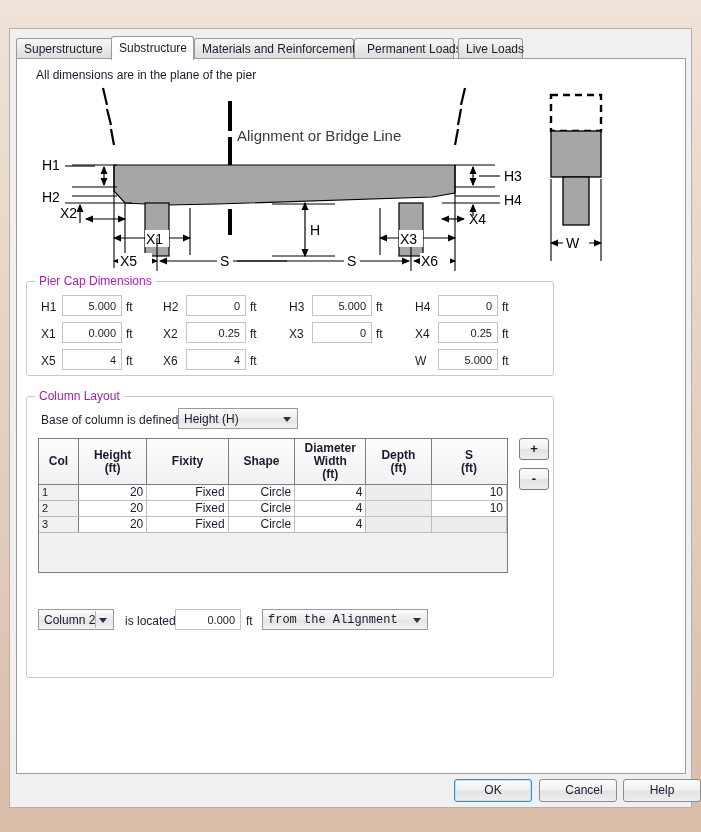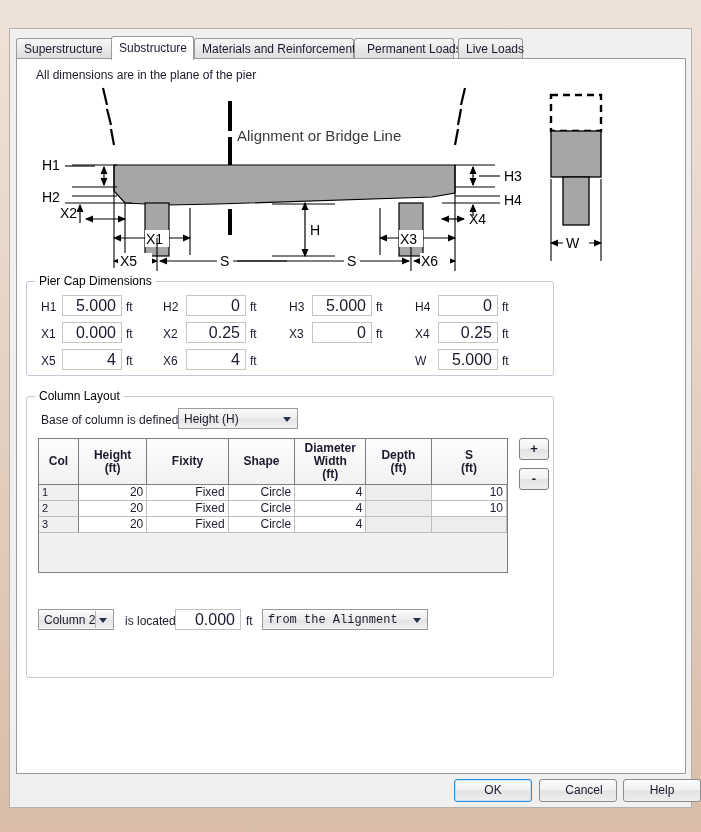--- a/index.html
+++ b/index.html
@@ -87,28 +87,28 @@
   }
   .diagram{position:absolute;left:0;top:24px;width:668px;height:190px;}
   
   .group{
     position:absolute;box-sizing:border-box;
     border:1px solid #c3c9d4;border-radius:3px;
     background:transparent;
   }
   .group-title{
     position:absolute;top:-8px;left:8px;background:#ffffff;
-    padding:0 4px;font-size:12px;color:#000000;
+    padding:0 4px;font-size:12px;color:#a21caf;
   }
   
   .lbl{position:absolute;font-size:12px;color:#1a1a2e;}
   .txtbox{
     position:absolute;box-sizing:border-box;height:21px;
     border:1px solid #c4c4c4;background:#ffffff;
-    font-family:"Liberation Sans", sans-serif;font-size:16px;color:#1a1a2e;
+    font-family:"Liberation Sans", sans-serif;font-size:11px;color:#1a1a2e;
     text-align:right;padding:2px 5px 0 3px;
     line-height:16px;
   }
   .txtbox.ro{background:#ffffff;color:#6d6d6d;}
   .unit{position:absolute;font-size:12px;color:#1a1a2e;}
   
   .combo{
     position:absolute;box-sizing:border-box;height:21px;
     border:1px solid #9a9a9a;
     background:linear-gradient(180deg,#fbfbfb 0%,#eeeeee 48%,#e3e3e3 52%,#f2f2f2 100%);

